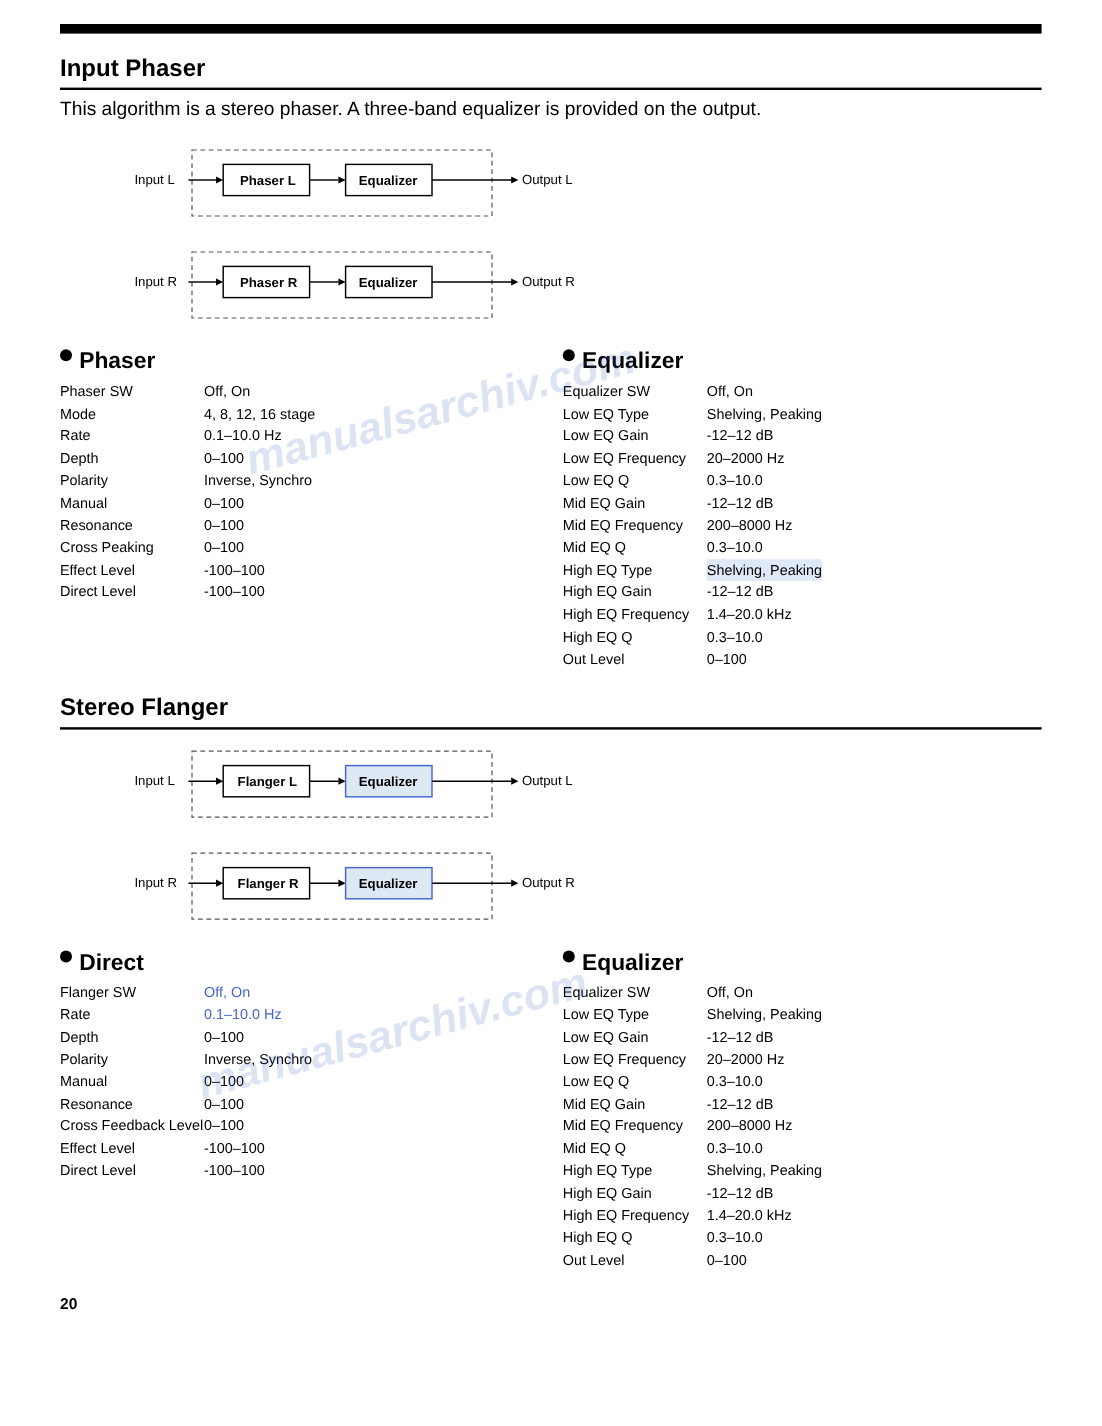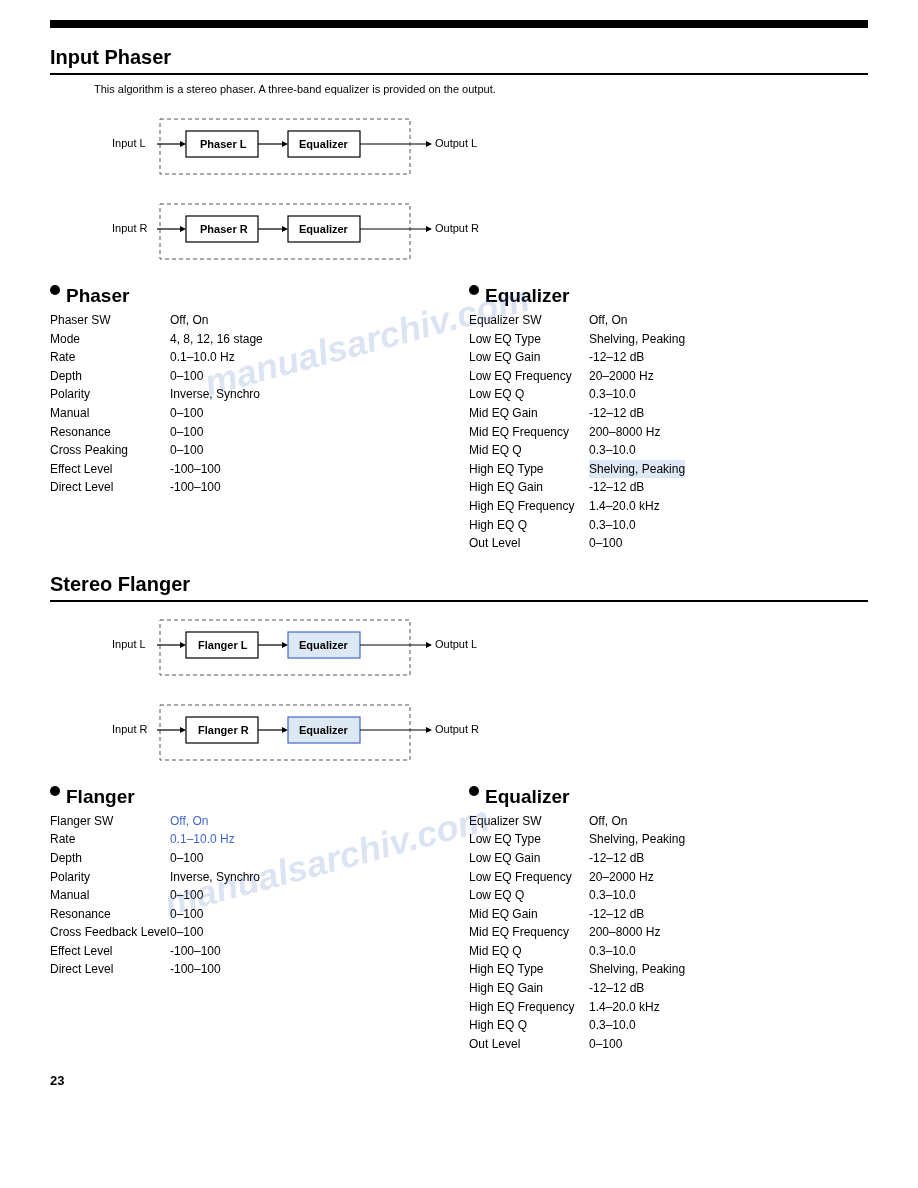--- a/index.html
+++ b/index.html
@@ -34,23 +34,22 @@
       margin-bottom: 4px;
     }
 
     .section-divider {
       border: none;
       border-top: 2px solid #000;
       margin-bottom: 8px;
     }
 
     .section-desc {
-      font-size: 11px;
+      font-size: 16px;
       margin-bottom: 14px;
-      margin-left: 44px;
     }
 
     
     .diagram-container {
       border: none;
       margin-bottom: 16px;
       position: relative;
     }
 
     .diagram-svg {
@@ -350,21 +349,21 @@
 
         <text x="385" y="123" font-size="11" font-family="Arial">Output R</text>
       </svg>
     </div>
 
     <div class="params-grid">
 
       <div class="params-col">
         <div class="param-header">
           <span class="bullet"></span>
-          <span>Flanger</span>
+          <span>Direct</span>
         </div>
         <div class="param-row">
           <span class="param-name">Flanger SW</span>
           <span class="param-value blue-val">Off, On</span>
         </div>
         <div class="param-row">
           <span class="param-name">Rate</span>
           <span class="param-value blue-val">0.1–10.0 Hz</span>
         </div>
         <div class="param-row">
@@ -451,14 +450,14 @@
           <span class="param-value">0.3–10.0</span>
         </div>
         <div class="param-row">
           <span class="param-name">Out Level</span>
           <span class="param-value">0–100</span>
         </div>
       </div>
     </div>
   </div>
 
-  <div class="page-number">23</div>
+  <div class="page-number">20</div>
 </div>
 
 </body></html>

